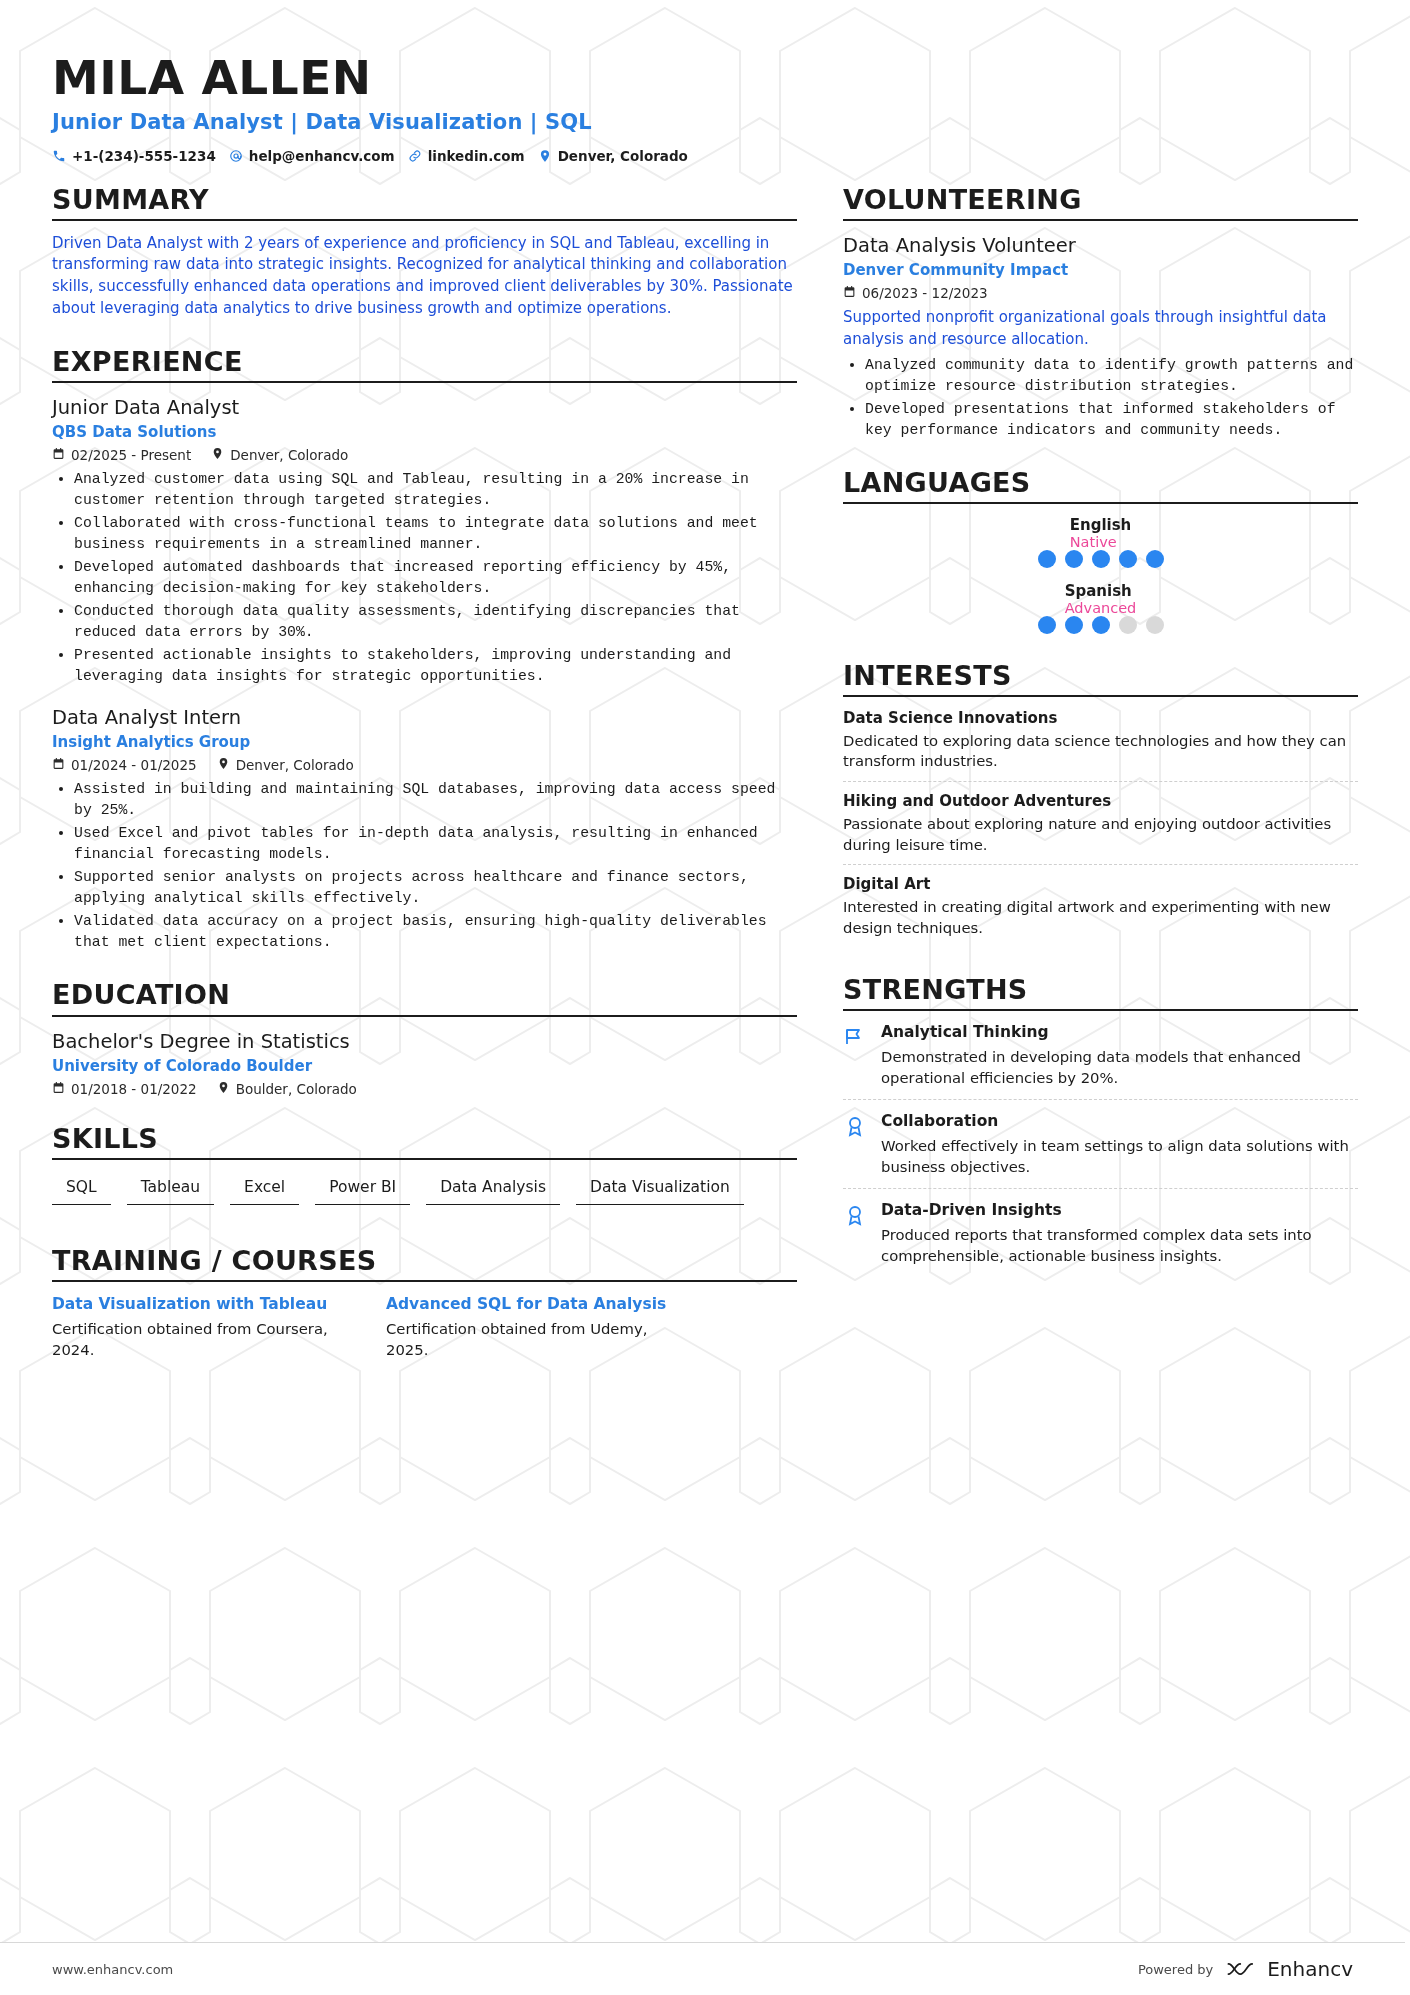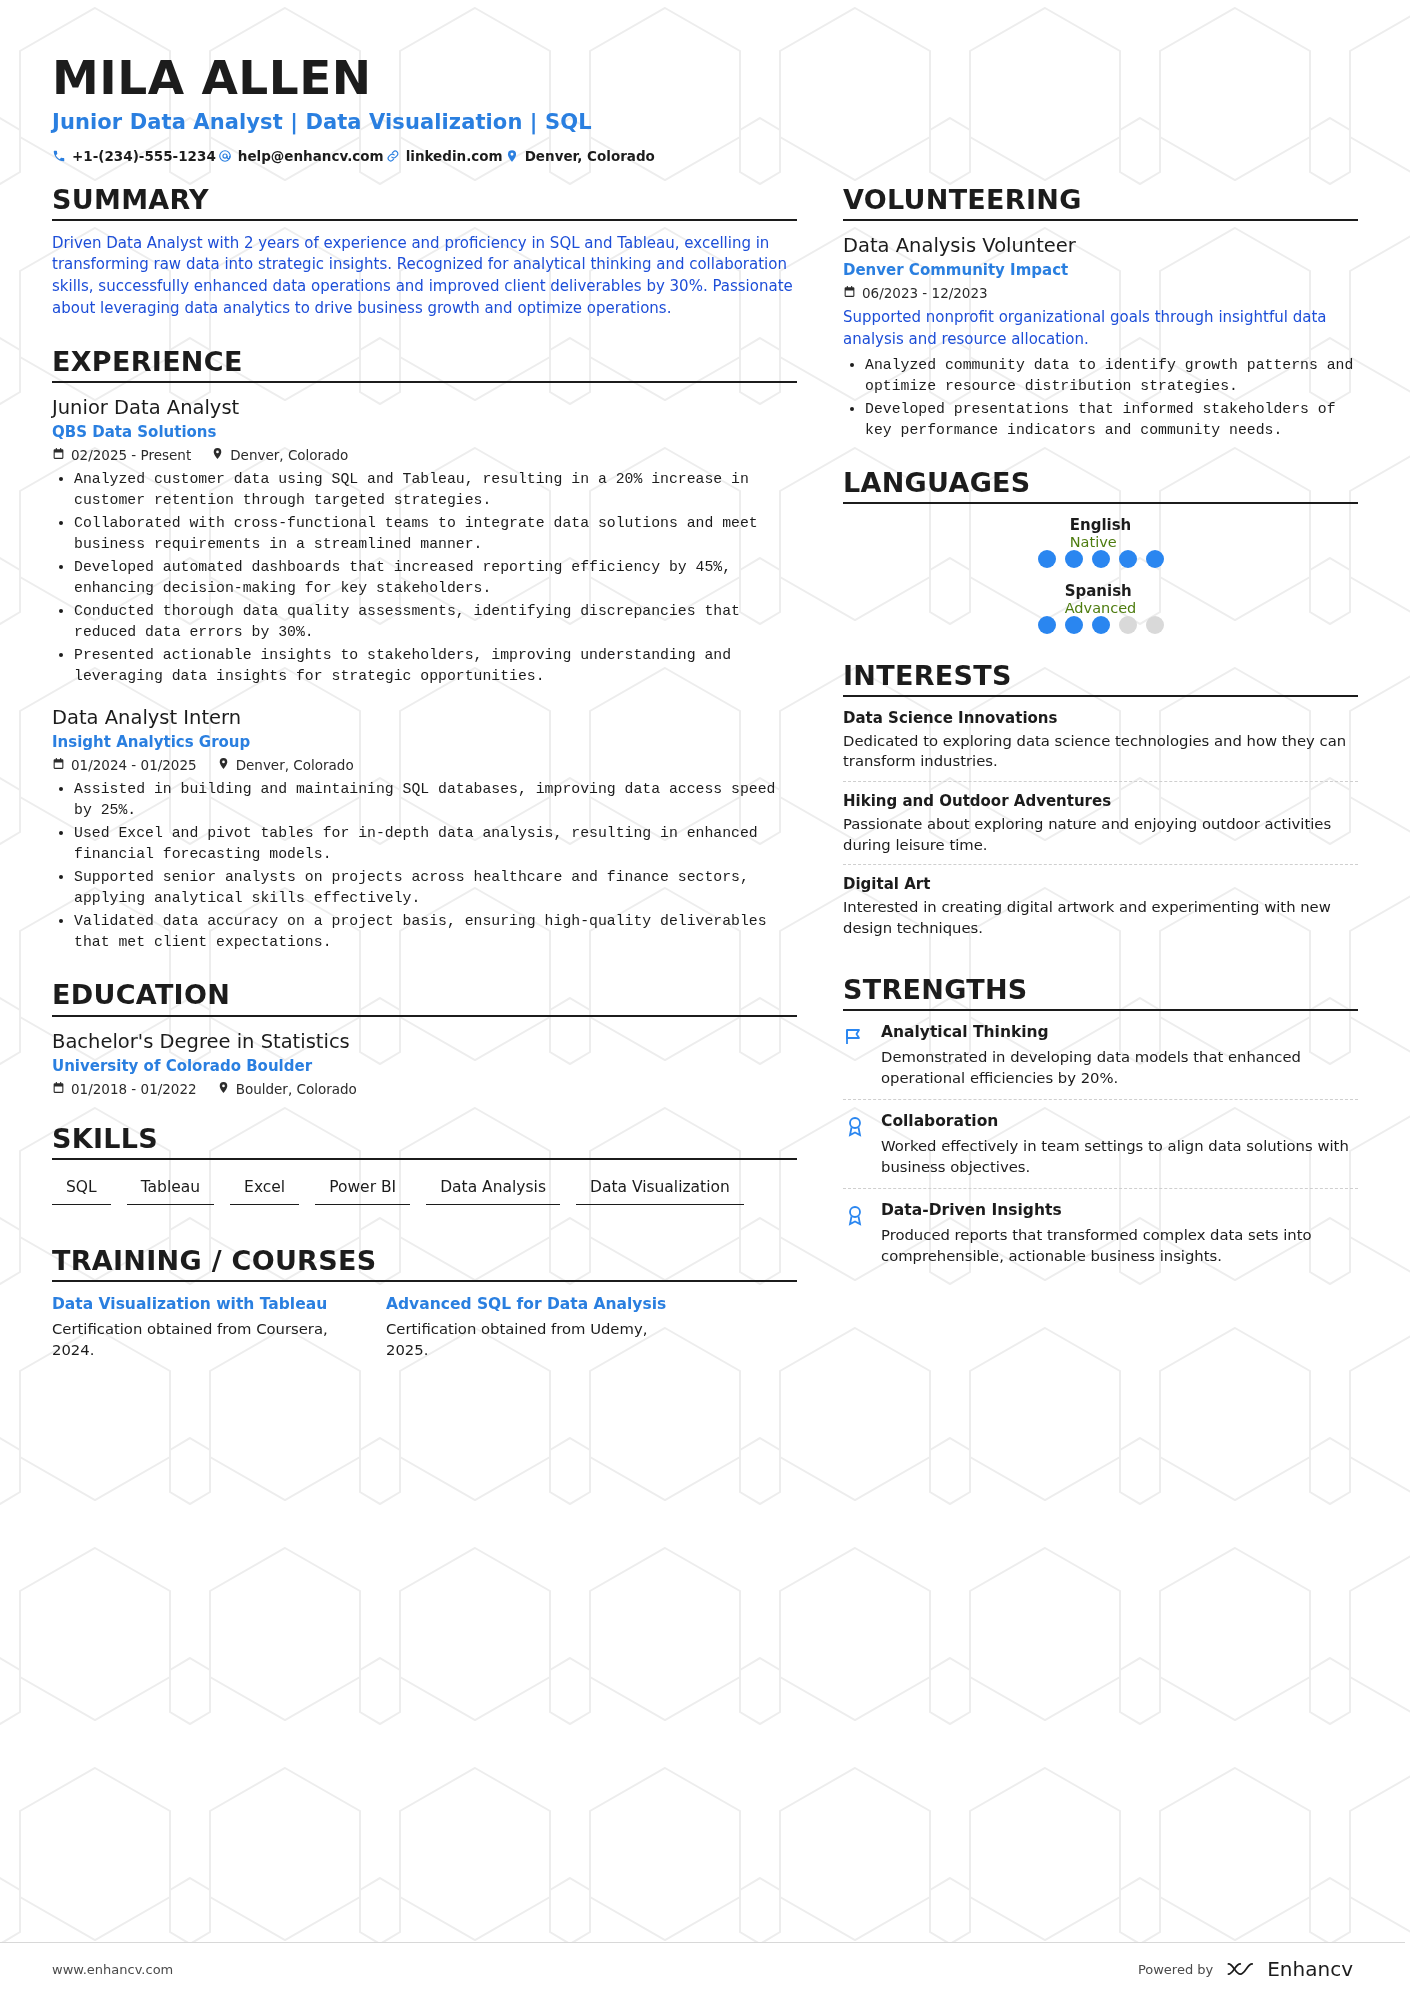--- a/index.html
+++ b/index.html
@@ -37,21 +37,21 @@
     font-size: 21px;
     font-weight: bold;
     color: #2a7fe0;
     margin-bottom: 14px;
     letter-spacing: 0.1px;
   }
   .contacts {
     display: flex;
     flex-wrap: wrap;
     align-items: center;
-    gap: 2px;
+    gap: 13px;
     font-size: 13.5px;
     font-weight: bold;
     color: #1c1c1c;
     margin-bottom: 20px;
   }
   .contact-item { display: flex; align-items: center; gap: 6px; }
   .contact-item svg { display: block; }
   
   .columns { display: flex; gap: 46px; }
   .col-left { width: 745px; flex: 0 0 745px; }
@@ -129,21 +129,21 @@
   .training-desc { font-size: 14.8px; line-height: 1.4; }
   
   .lang-row {
     display: flex;
     align-items: center;
     justify-content: space-between;
     margin-bottom: 14px;
     flex-direction: column;
   }
   .lang-name { font-size: 15px; font-weight: bold; }
-  .lang-level { font-size: 14.5px; color: #4d7c0f; }
+  .lang-level { font-size: 14.5px; color: #ec4899; }
   .dots { display: flex; gap: 9px; }
   .dot { width: 18px; height: 18px; border-radius: 50%; background: #d9d9d9; }
   .dot.on { background: #2a86f0; }
   
   .interest { margin-bottom: 10px; padding-bottom: 9px; border-bottom: 1px dashed #cfcfcf; }
   .interest:last-child { border-bottom: none; }
   .interest-title { font-size: 15px; font-weight: bold; margin-bottom: 4px; }
   .interest-desc { font-size: 14.8px; line-height: 1.4; }
   
   .strength { display: flex; gap: 12px; margin-bottom: 12px; padding-bottom: 11px; border-bottom: 1px dashed #cfcfcf; }

